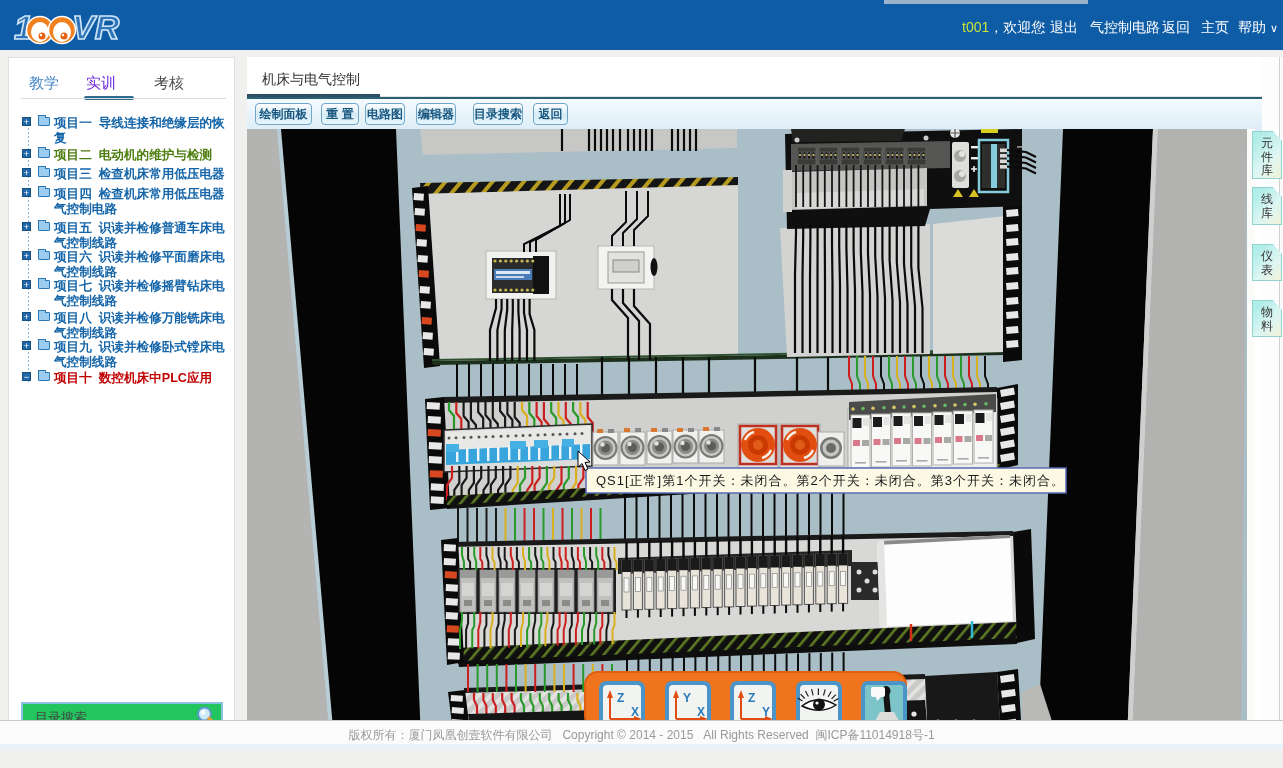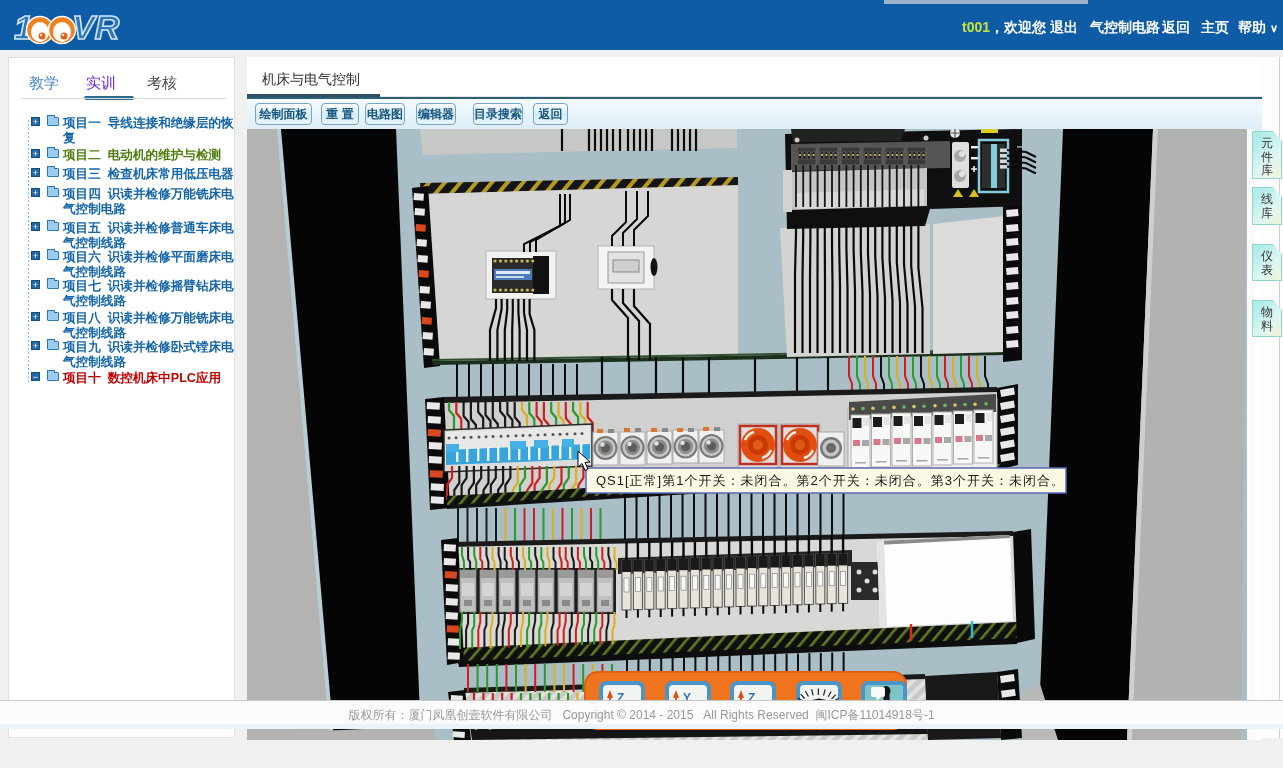--- a/index.html
+++ b/index.html
@@ -1,27 +1,27 @@
 <!DOCTYPE html>
 <html><head><meta charset="utf-8">
 <style>
 * { margin:0; padding:0; box-sizing:border-box; }
 html,body { width:1283px; height:768px; overflow:hidden; background:#f0f0ee;
   font-family:"Liberation Sans",sans-serif; }
 #hdr { position:absolute; left:0; top:0; width:1283px; height:50px; background:#0f5ca6; }
 #hdr .tabglow { position:absolute; left:884px; top:0; width:204px; height:4px; background:#9cb2ca; }
 #logo { position:absolute; left:14px; top:6px; }
 #sitename { position:absolute; left:126px; top:12px; color:#fff; font-size:22px; }
-.hlink { position:absolute; top:19px; color:#fff; font-size:14px; white-space:nowrap;font-weight:bold; }
+.hlink { position:absolute; top:19px; color:#fff; font-size:14px; white-space:nowrap; }
 #side { position:absolute; left:8px; top:57px; width:227px; height:681px; background:#fff;
   border:1px solid #e0e0e0;padding-left:8px; }
 .stab { position:absolute; top:16px; font-size:15px; color:#4a4a4a; }
 #side .sep { position:absolute; left:12px; top:40px; width:205px; height:1px; background:#dcdcdc; }
 #side .uline { position:absolute; left:75px; top:38px; width:50px; height:4px; background:#2e6a8e; border-radius:2px; }
-.titem { position:absolute; left:13px; height:15px; white-space:pre;margin-left:9px; }
+.titem { position:absolute; left:13px; height:15px; white-space:pre; }
 .plus { display:inline-block; width:9px; height:9px; background:#2268a8; color:#fff;
   font-size:9px; line-height:8px; text-align:center; vertical-align:2px; border:1px solid #14507e; }
 .folder { display:inline-block; width:12px; height:9px; background:#9ccdf0; border:1px solid #2878b8;
   border-radius:1px; margin-left:7px; vertical-align:1px; position:relative; }
 .folder:before { content:""; position:absolute; left:-1px; top:-3px; width:6px; height:2px;
   background:#9ccdf0; border:1px solid #2878b8; border-bottom:none; }
 .ttxt { font-size:12.6px; font-weight:bold; margin-left:4px; letter-spacing:0px; }
 #treeline { position:absolute; left:19px; top:62px; width:1px; height:262px;
   background-image:linear-gradient(#8ab4d4 40%, transparent 40%); background-size:1px 4px; }
 #search { position:absolute; left:12px; top:644px; width:202px; height:27px;
@@ -39,21 +39,21 @@
   font-size:12px; text-align:center; line-height:20px; }
 #viewport { position:absolute; left:0; top:72px; width:1008px; height:611px; }
 #rtabsbg { position:absolute; left:1262px; top:57px; width:21px; height:681px; background:#fdfdfd; }
 #rtabsbg .vline { position:absolute; left:17px; top:0; width:1px; height:681px; background:#d0d0d0; }
 #rtabs { position:absolute; left:1252px; top:0; width:31px; }
 .rtab { position:absolute; left:0; width:30px;
   background:linear-gradient(135deg,#b0ece8 15%,#ddf6f2 60%,#eff3da 100%);
   border:1px solid #8fd4d0;
   clip-path:polygon(0 0, 21px 0, 30px 10px, 30px 100%, 0 100%);
   color:#333; font-size:12px; text-align:center; padding-top:5px; line-height:13.5px; }
-#footer { position:absolute; left:0; top:700px; width:1283px; height:28px; background:#fbfbfb;
+#footer { position:absolute; left:0; top:720px; width:1283px; height:28px; background:#fbfbfb;
   border-top:1px solid #c9c9c9; }
 #footer .ftxt { position:absolute; top:6px; width:100%; text-align:center; font-size:12px; color:#999; }
 #footer .fblue { position:absolute; top:23px; width:100%; height:5px; background:#e9f4fa; }
 </style></head>
 <body>
 <div id="hdr">
   <div class="tabglow"></div>
   <svg id="logo" width="108" height="40" viewBox="0 0 108 40">
     <g font-family="Liberation Sans" font-weight="bold" font-style="italic">
       <text x="0" y="33" font-size="34" fill="#2f74b8" stroke="#cfe6f8" stroke-width="1.6">1</text>
@@ -71,29 +71,29 @@
   <div class="hlink" style="left:962px"><span style="color:#c8e23c">t001</span>，欢迎您</div>
   <div class="hlink" style="left:1050px">退出</div>
   <div class="hlink" style="left:1090px">气控制电路</div>
   <div class="hlink" style="left:1162px">返回</div>
   <div class="hlink" style="left:1201px">主页</div>
   <div class="hlink" style="left:1238px">帮助 <span style="font-size:11px">∨</span></div>
 </div>
 <div id="side">
   <span class="stab" style="left:20px;color:#4284c4">教学</span>
   <span class="stab" style="left:77px;color:#6d28d9">实训</span>
-  <span class="stab" style="left:138px">考核</span>
+  <span class="stab" style="left:145px">考核</span>
   <div class="uline"></div>
   <div class="sep"></div>
   <div id="treeline"></div>
   <div class="titem" style="top:55px"><span class="plus">+</span><span class="folder"></span><span class="ttxt" style="color:#1565a8">项目一  导线连接和绝缘层的恢</span></div>
 <div class="titem" style="top:70px;left:45px"><span class="ttxt" style="color:#1565a8;margin-left:0">复</span></div>
 <div class="titem" style="top:87px"><span class="plus">+</span><span class="folder"></span><span class="ttxt" style="color:#4d7c0f">项目二  电动机的维护与检测</span></div>
 <div class="titem" style="top:106px"><span class="plus">+</span><span class="folder"></span><span class="ttxt" style="color:#1565a8">项目三  检查机床常用低压电器</span></div>
-<div class="titem" style="top:126px"><span class="plus">+</span><span class="folder"></span><span class="ttxt" style="color:#1565a8">项目四  识读并检修万能铣床电</span></div>
+<div class="titem" style="top:126px"><span class="plus">+</span><span class="folder"></span><span class="ttxt" style="color:#1565a8">项目四  检查机床常用低压电器</span></div>
 <div class="titem" style="top:141px;left:45px"><span class="ttxt" style="color:#1565a8;margin-left:0">气控制电路</span></div>
 <div class="titem" style="top:160px"><span class="plus">+</span><span class="folder"></span><span class="ttxt" style="color:#1565a8">项目五  识读并检修普通车床电</span></div>
 <div class="titem" style="top:175px;left:45px"><span class="ttxt" style="color:#1565a8;margin-left:0">气控制线路</span></div>
 <div class="titem" style="top:189px"><span class="plus">+</span><span class="folder"></span><span class="ttxt" style="color:#1565a8">项目六  识读并检修平面磨床电</span></div>
 <div class="titem" style="top:204px;left:45px"><span class="ttxt" style="color:#1565a8;margin-left:0">气控制线路</span></div>
 <div class="titem" style="top:218px"><span class="plus">+</span><span class="folder"></span><span class="ttxt" style="color:#1565a8">项目七  识读并检修摇臂钻床电</span></div>
 <div class="titem" style="top:233px;left:45px"><span class="ttxt" style="color:#1565a8;margin-left:0">气控制线路</span></div>
 <div class="titem" style="top:250px"><span class="plus">+</span><span class="folder"></span><span class="ttxt" style="color:#1565a8">项目八  识读并检修万能铣床电</span></div>
 <div class="titem" style="top:265px;left:45px"><span class="ttxt" style="color:#1565a8;margin-left:0">气控制线路</span></div>
 <div class="titem" style="top:279px"><span class="plus">+</span><span class="folder"></span><span class="ttxt" style="color:#1565a8">项目九  识读并检修卧式镗床电</span></div>

